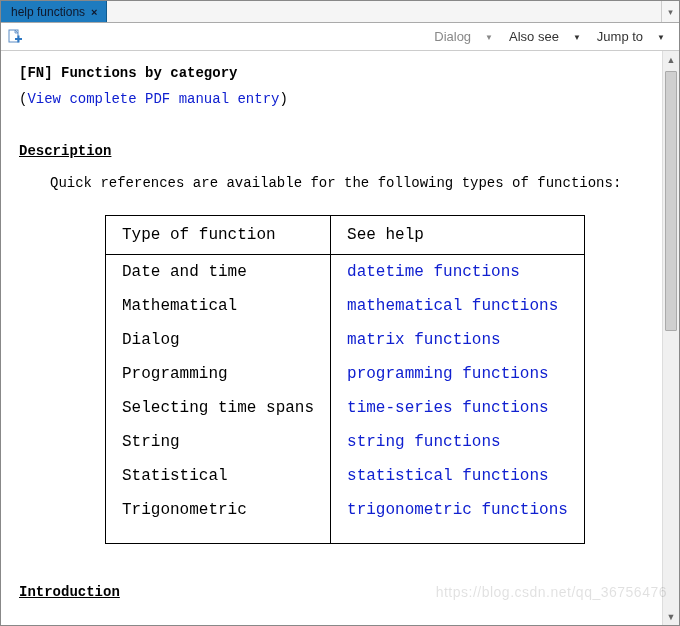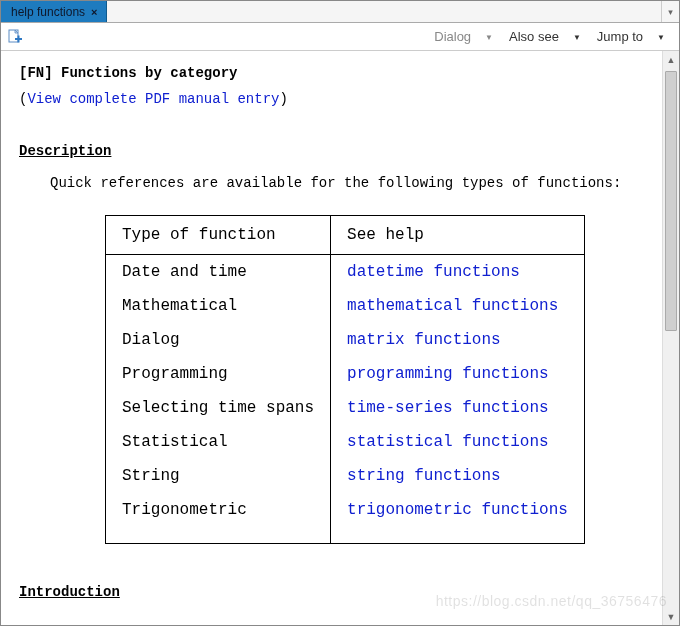--- a/index.html
+++ b/index.html
@@ -163,21 +163,21 @@
   }
   table.funcs td.help a { color: #1020d0; text-decoration: none; cursor: pointer;}
   .intro {
     margin-top: 40px;
     text-decoration: underline;
     font-weight: bold;
   }
   .watermark {
     position: absolute;
     right: 12px;
-    bottom: 16px;
+    bottom: 25px;
     color: rgba(0,0,0,0.12);
     font-family: sans-serif;
     font-size: 14px;
     letter-spacing: 0.5px;
     pointer-events: none;
   }
 </style>
 </head>
 <body>
 
@@ -248,26 +248,26 @@
       </tr>
       <tr>
         <td>Programming</td>
         <td class="help"><a>programming functions</a></td>
       </tr>
       <tr>
         <td>Selecting time spans</td>
         <td class="help"><a>time-series functions</a></td>
       </tr>
       <tr>
+        <td>String</td>
+        <td class="help"><a>string functions</a></td>
+      </tr>
+      <tr>
         <td>Statistical</td>
         <td class="help"><a>statistical functions</a></td>
-      </tr>
-      <tr>
-        <td>String</td>
-        <td class="help"><a>string functions</a></td>
       </tr>
       <tr class="last">
         <td>Trigonometric</td>
         <td class="help"><a>trigonometric functions</a></td>
       </tr>
     </tbody>
       </table>
 
     <div class="intro">Introduction</div>
 

